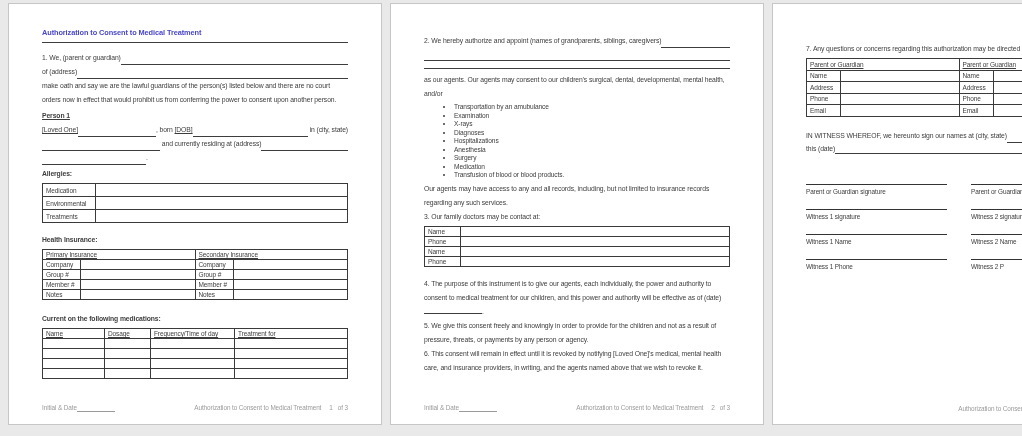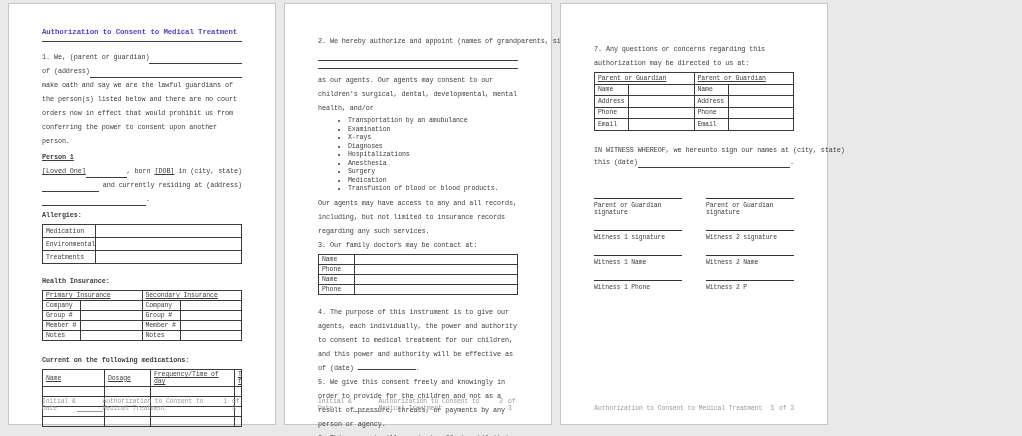--- a/index.html
+++ b/index.html
@@ -1,22 +1,22 @@
 <!DOCTYPE html>
 <html style="--accent: #4a47c6;"><head>
 <meta charset="utf-8">
 <style>
   :root { --accent:#4a47c6; --ink:#3d3d3d; --muted:#9a9a9a; --tb:#3a3a3a; }
   * { margin:0; padding:0; box-sizing:border-box; }
   html,body { width:1022px; height:436px; }
   body { background:#e9e9e9; font-family:"Liberation Sans", sans-serif; }
   .canvas { display:flex; gap:8px; padding:3px 0 0 8px; width:1022px; height:436px; }
-  .page { position:relative; flex:0 0 auto; width:268px; height:422px; background:#fff;
+  .page { position:relative; flex:0 0 auto; width:374px; height:422px; background:#fff;
           border:1px solid #c6c6c6; padding:24px 33px 0 33px;
-          font-size:6.8px; color:var(--ink); letter-spacing:-0.1px;font-family:Liberation Mono, monospace; }
+          font-size:6.8px; color:var(--ink); letter-spacing:-0.1px; }
   .doc-title { color:var(--accent); font-weight:bold; font-size:7.4px;
                padding-bottom:5px; border-bottom:1.2px solid #3d3d3d; margin-bottom:8px; }
   .para { line-height:14px; }
   .line { display:flex; align-items:baseline; line-height:14px; white-space:pre; }
   .blank { display:inline-block; border-bottom:1px solid #3d3d3d; height:8px; align-self:flex-end; }
   .fill { flex:1 1 auto; }
   .u { text-decoration:underline; }
   .sec-head { font-weight:bold; line-height:14px; }
   .tbl { border-collapse:collapse; width:100%; table-layout:fixed;
          border:1.6px solid var(--tb); margin-top:2px; }

